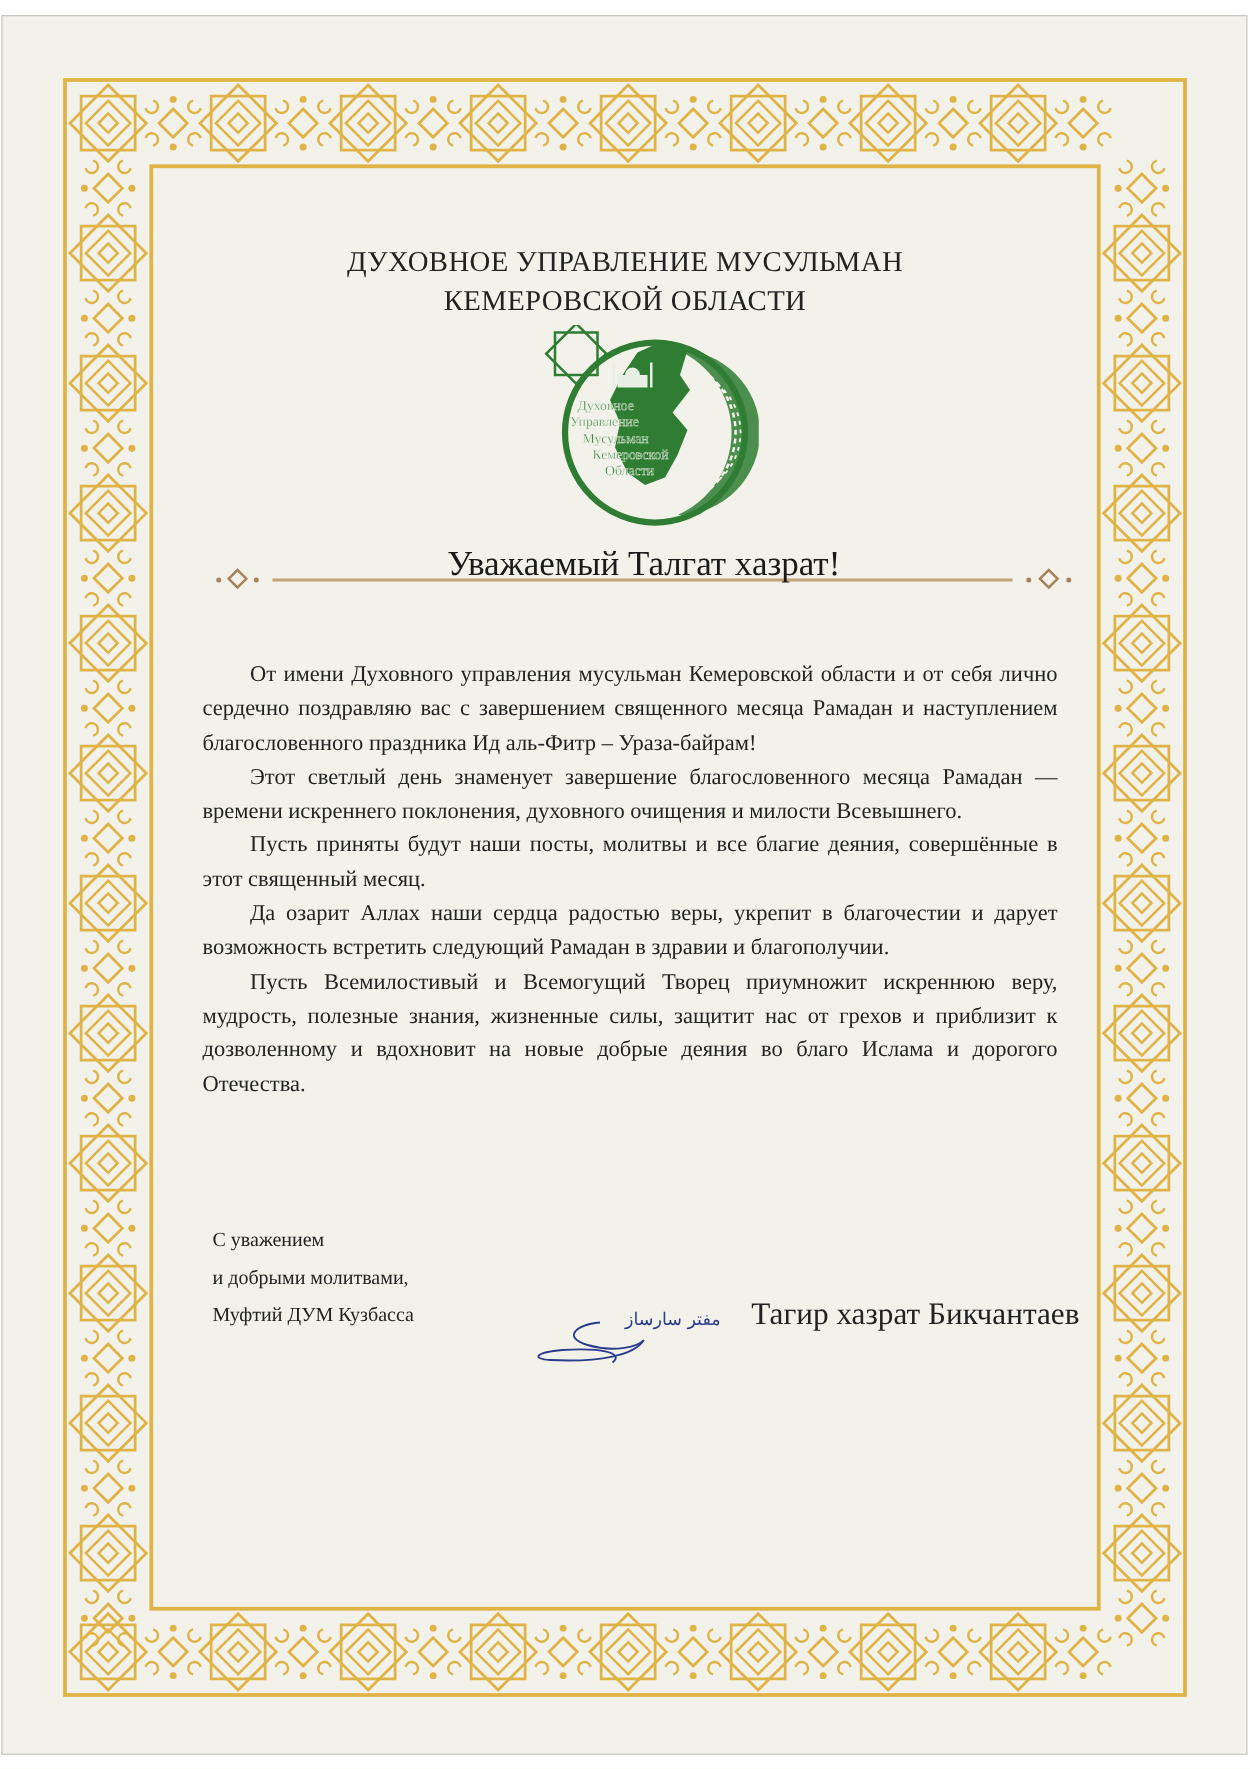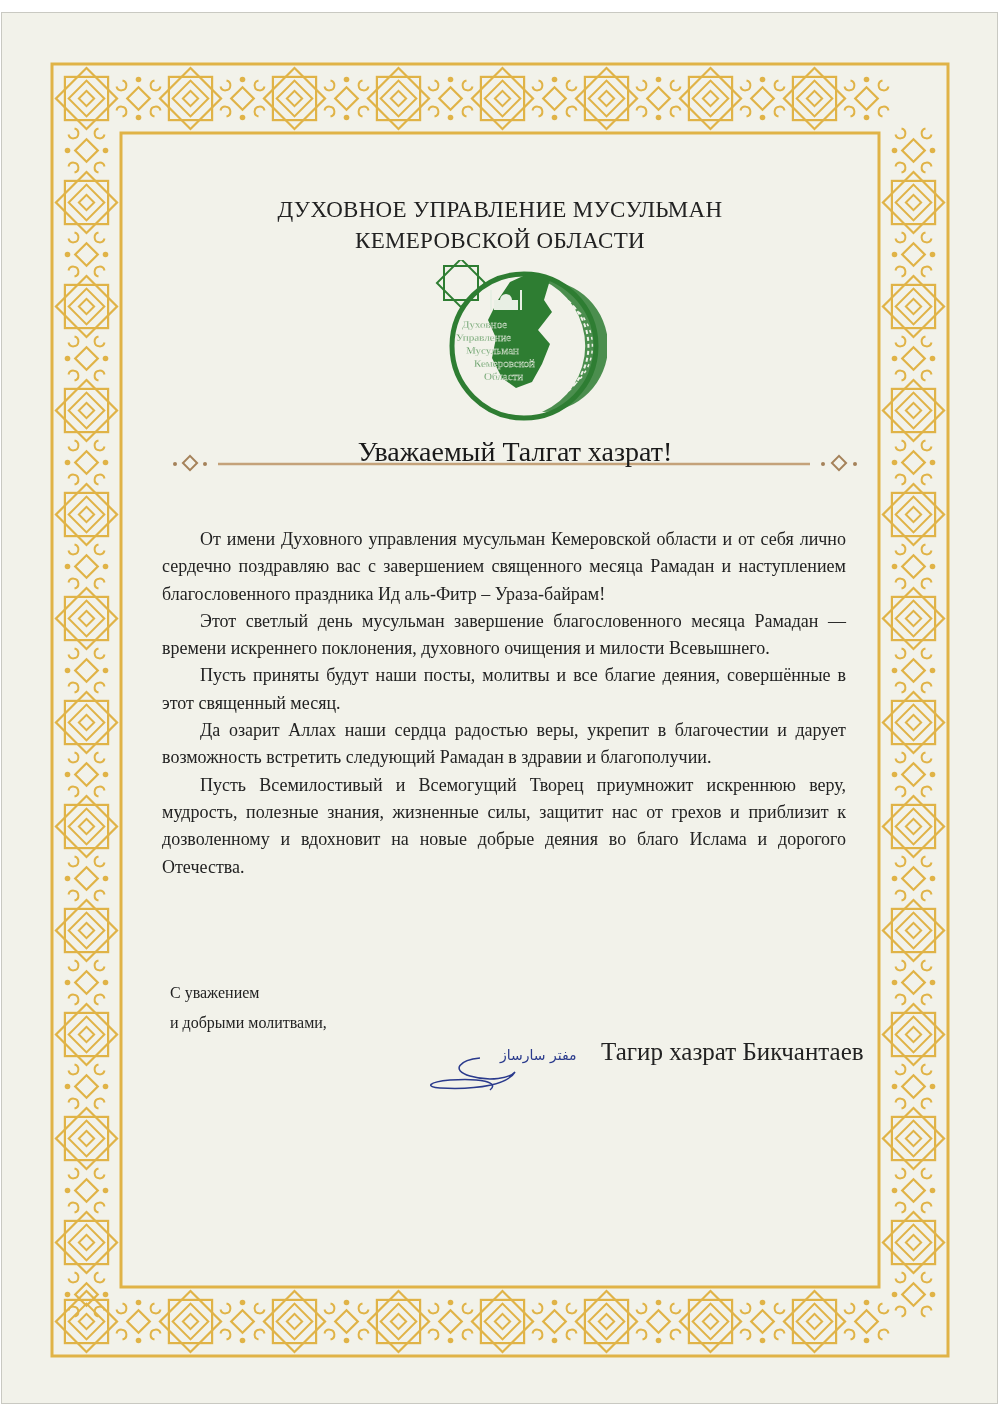--- a/index.html
+++ b/index.html
@@ -521,29 +521,30 @@
       <circle cx="653" cy="28" r="2"></circle>
       <rect x="664" y="22" width="10" height="10" transform="rotate(45 669 27)" fill="none" stroke="#a5825a" stroke-width="2"></rect>
       <circle cx="685" cy="28" r="2"></circle>
     </g>
   </svg>
   <div class="salutation">Уважаемый Талгат хазрат!</div>
 </div>
 
 <div class="body-text">
   <p>От имени Духовного управления мусульман Кемеровской области и от себя лично сердечно поздравляю вас с завершением священного месяца Рамадан и наступлением благословенного праздника Ид аль-Фитр – Ураза-байрам!</p>
-  <p>Этот светлый день мусульман завершение благословенного месяца Рамадан — времени искреннего поклонения, духовного очищения и милости Всевышнего.</p>
+  <p>Этот светлый день знаменует завершение благословенного месяца Рамадан — времени искреннего поклонения, духовного очищения и милости Всевышнего.</p>
   <p>Пусть приняты будут наши посты, молитвы и все благие деяния, совершённые в этот священный месяц.</p>
   <p>Да озарит Аллах наши сердца радостью веры, укрепит в благочестии и дарует возможность встретить следующий Рамадан в здравии и благополучии.</p>
   <p>Пусть Всемилостивый и Всемогущий Творец приумножит искреннюю веру, мудрость, полезные знания, жизненные силы, защитит нас от грехов и приблизит к дозволенному и вдохновит на новые добрые деяния во благо Ислама и дорогого Отечества.</p>
 </div>
 
 <div class="closing">
   <div>С уважением</div>
   <div>и добрыми молитвами,</div>
+  <div>Муфтий ДУМ Кузбасса</div>
 </div>
 
 <svg class="signature" viewBox="0 0 190 60" xmlns="http://www.w3.org/2000/svg">
   <path d="M60 20 C40 22 30 32 50 38 C70 44 90 40 95 34 C88 46 60 52 20 50 C5 49 8 44 30 42 C60 40 80 44 70 52" fill="none" stroke="#2a3a8c" stroke-width="1.5"></path>
   <text x="80" y="22" font-family="DejaVu Sans, sans-serif" font-size="14" fill="#2a3a8c">مفتر سارساز</text>
 </svg>
 
 <div class="signer">Тагир хазрат Бикчантаев</div>
 
 </body></html>

